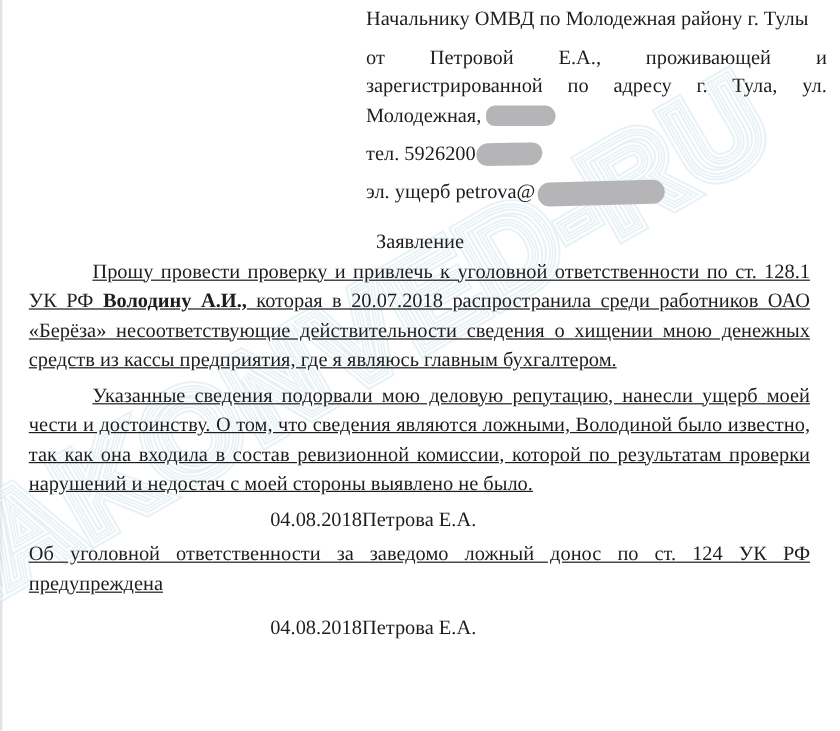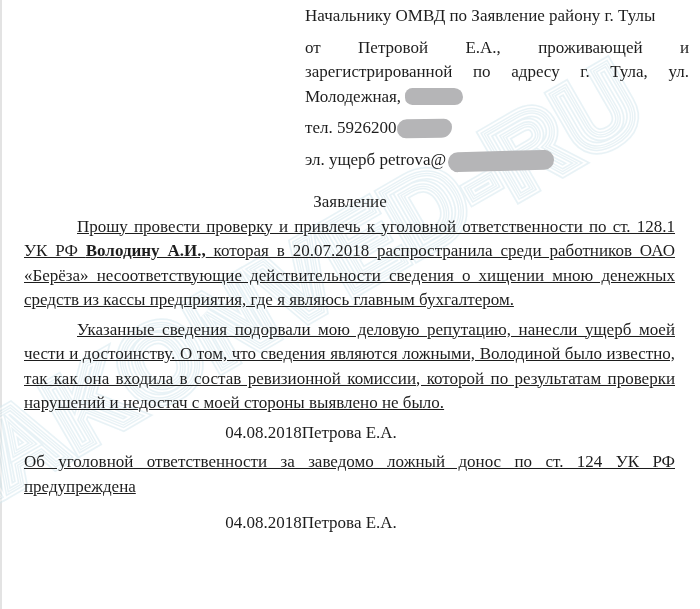--- a/index.html
+++ b/index.html
@@ -109,21 +109,21 @@
       <span class="wm-layer wm-s2">ZAKONVED-RU</span>
       <span class="wm-layer wm-s3">ZAKONVED-RU</span>
       <span class="wm-layer wm-s4">ZAKONVED-RU</span>
       <span class="wm-layer wm-s5">ZAKONVED-RU</span>
     </div>
   </div>
 
   <div class="content">
 
     <div class="header-block">
-      <p>Начальнику ОМВД по Заявление району г. Тулы</p>
+      <p>Начальнику ОМВД по Молодежная району г. Тулы</p>
       <p><span>от Петровой Е.А., проживающей и зарегистрированной по адресу г. Тула, ул. Молодежная,</span><span class="blob blob-address"></span></p>
       <p><span>тел. 5926200</span><span class="blob blob-phone"></span></p>
       <p><span>эл. ущерб petrova@</span><span class="blob blob-email"></span></p>
     </div>
 
     <p class="doc-title">Заявление</p>
 
     <div class="body-text">
 
       <p class="para indent"><span>Прошу провести проверку и привлечь к уголовной ответственности по ст. 128.1 УК РФ </span><b>Володину А.И.,</b><span> которая в 20.07.2018 распространила среди работников ОАО «Берёза» несоответствующие действительности сведения о хищении мною денежных средств из кассы предприятия, где я являюсь главным бухгалтером.</span></p>

